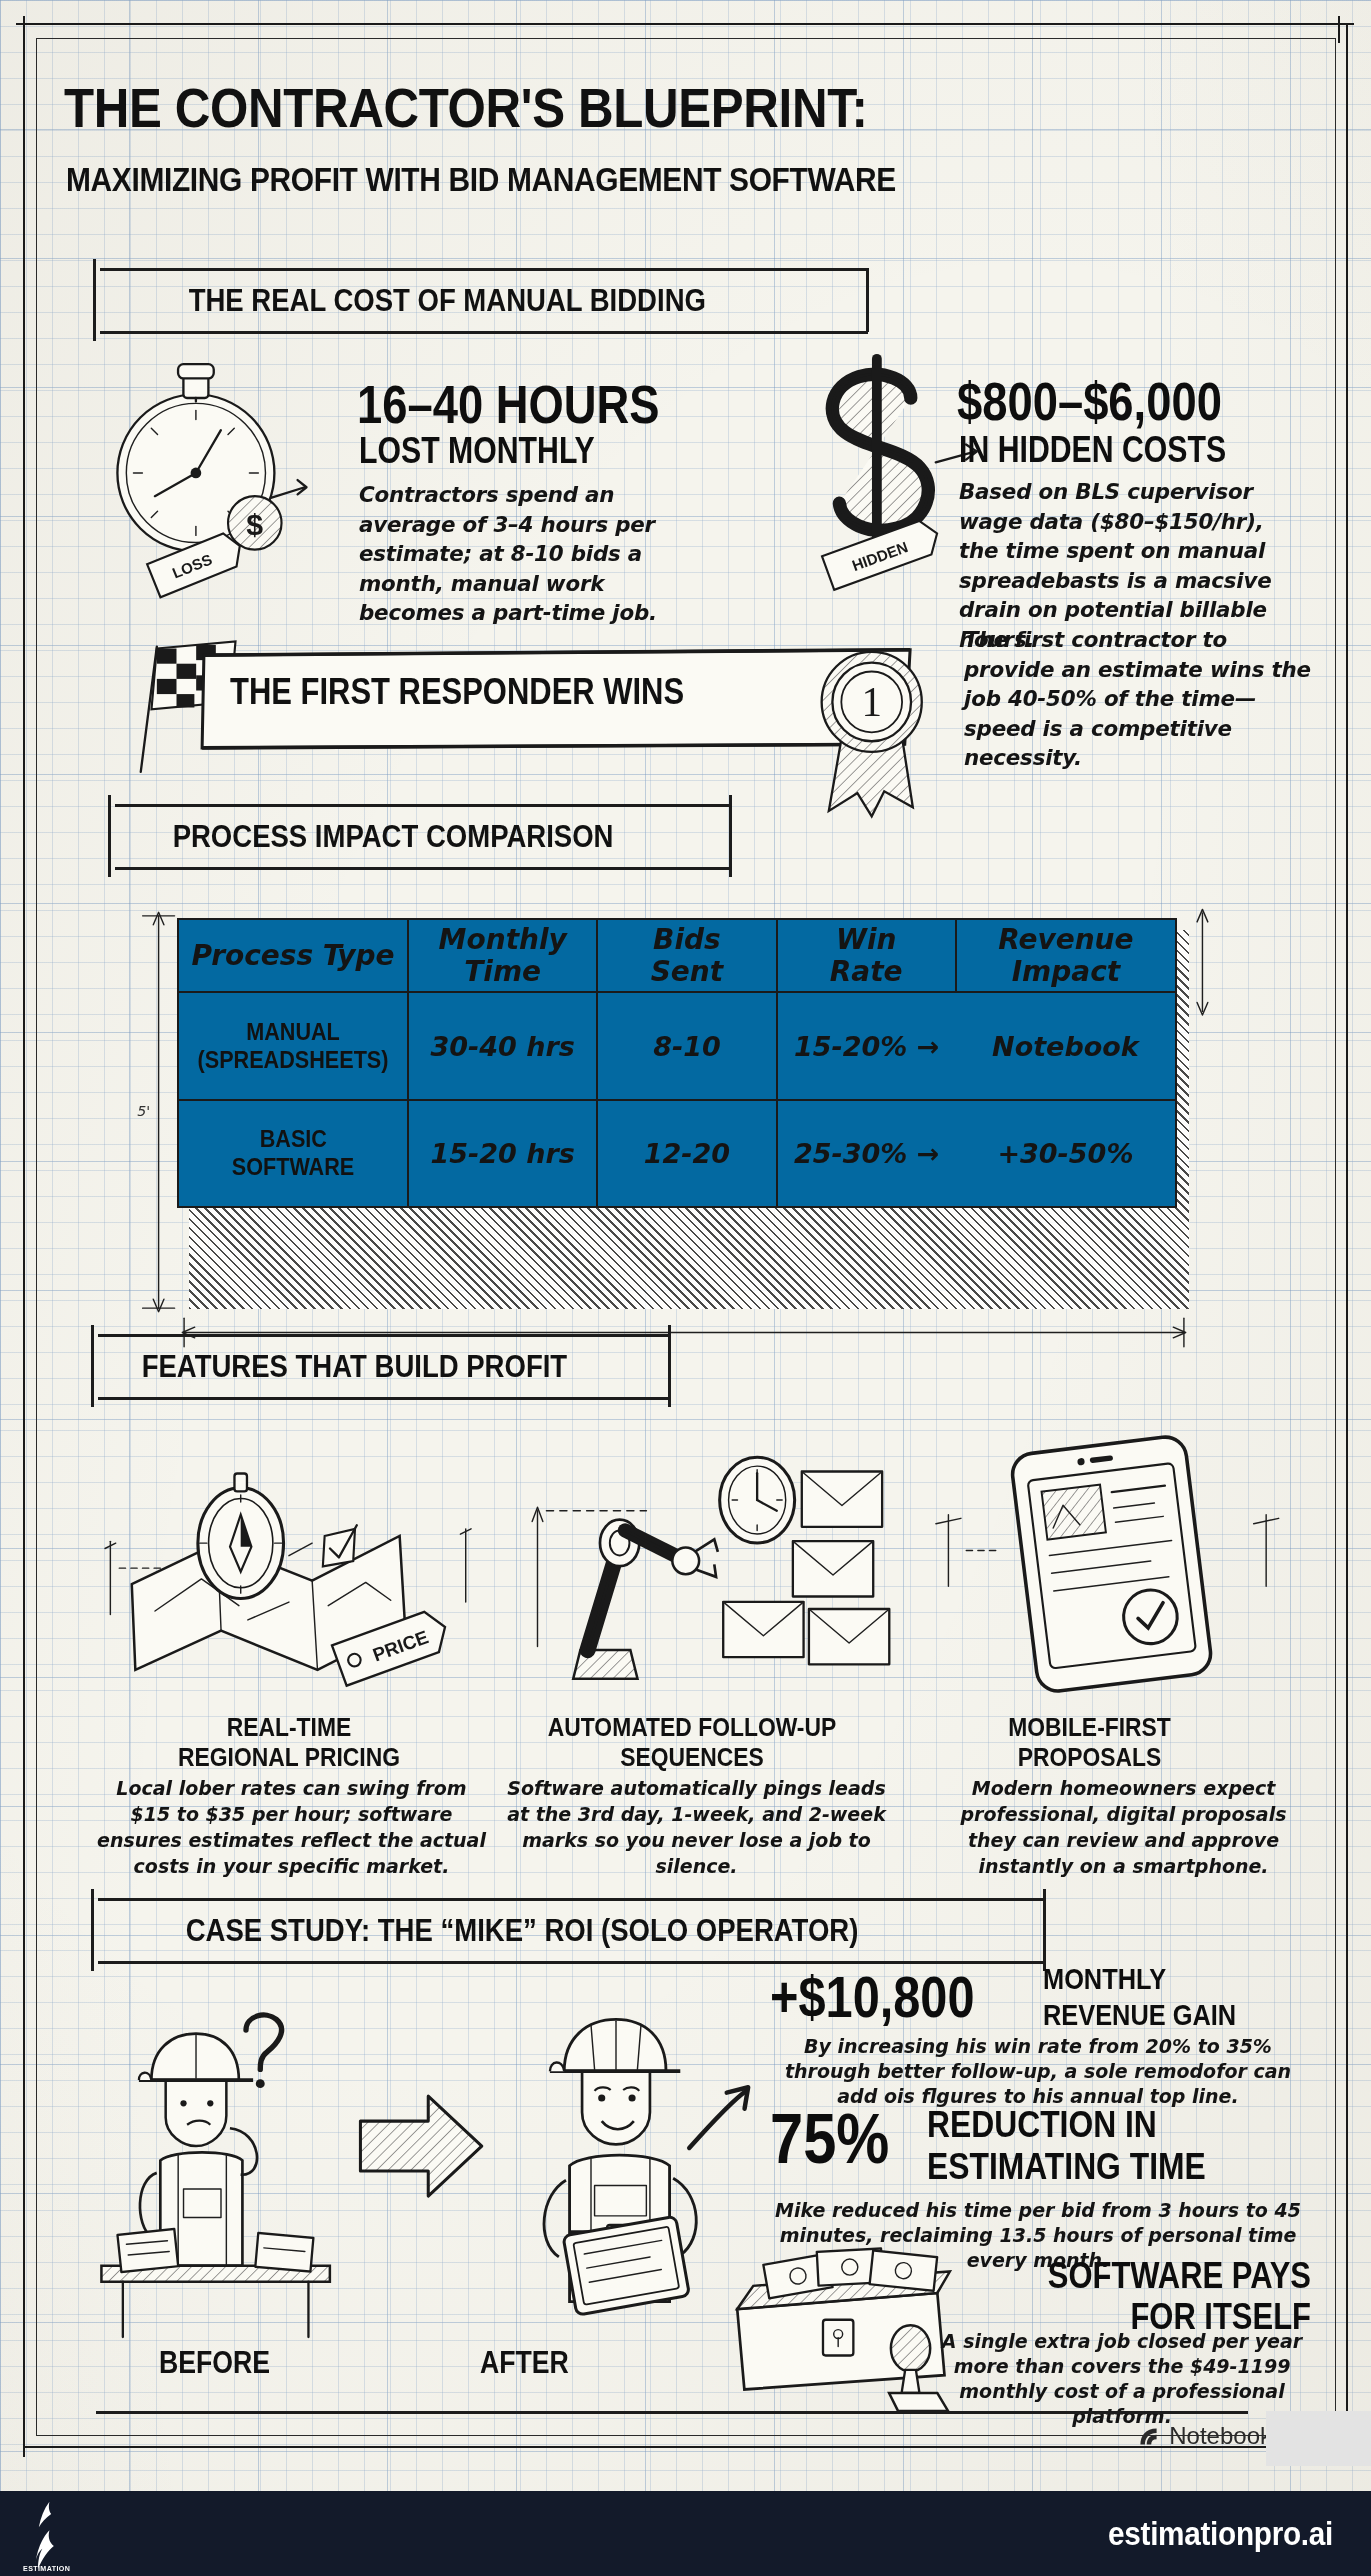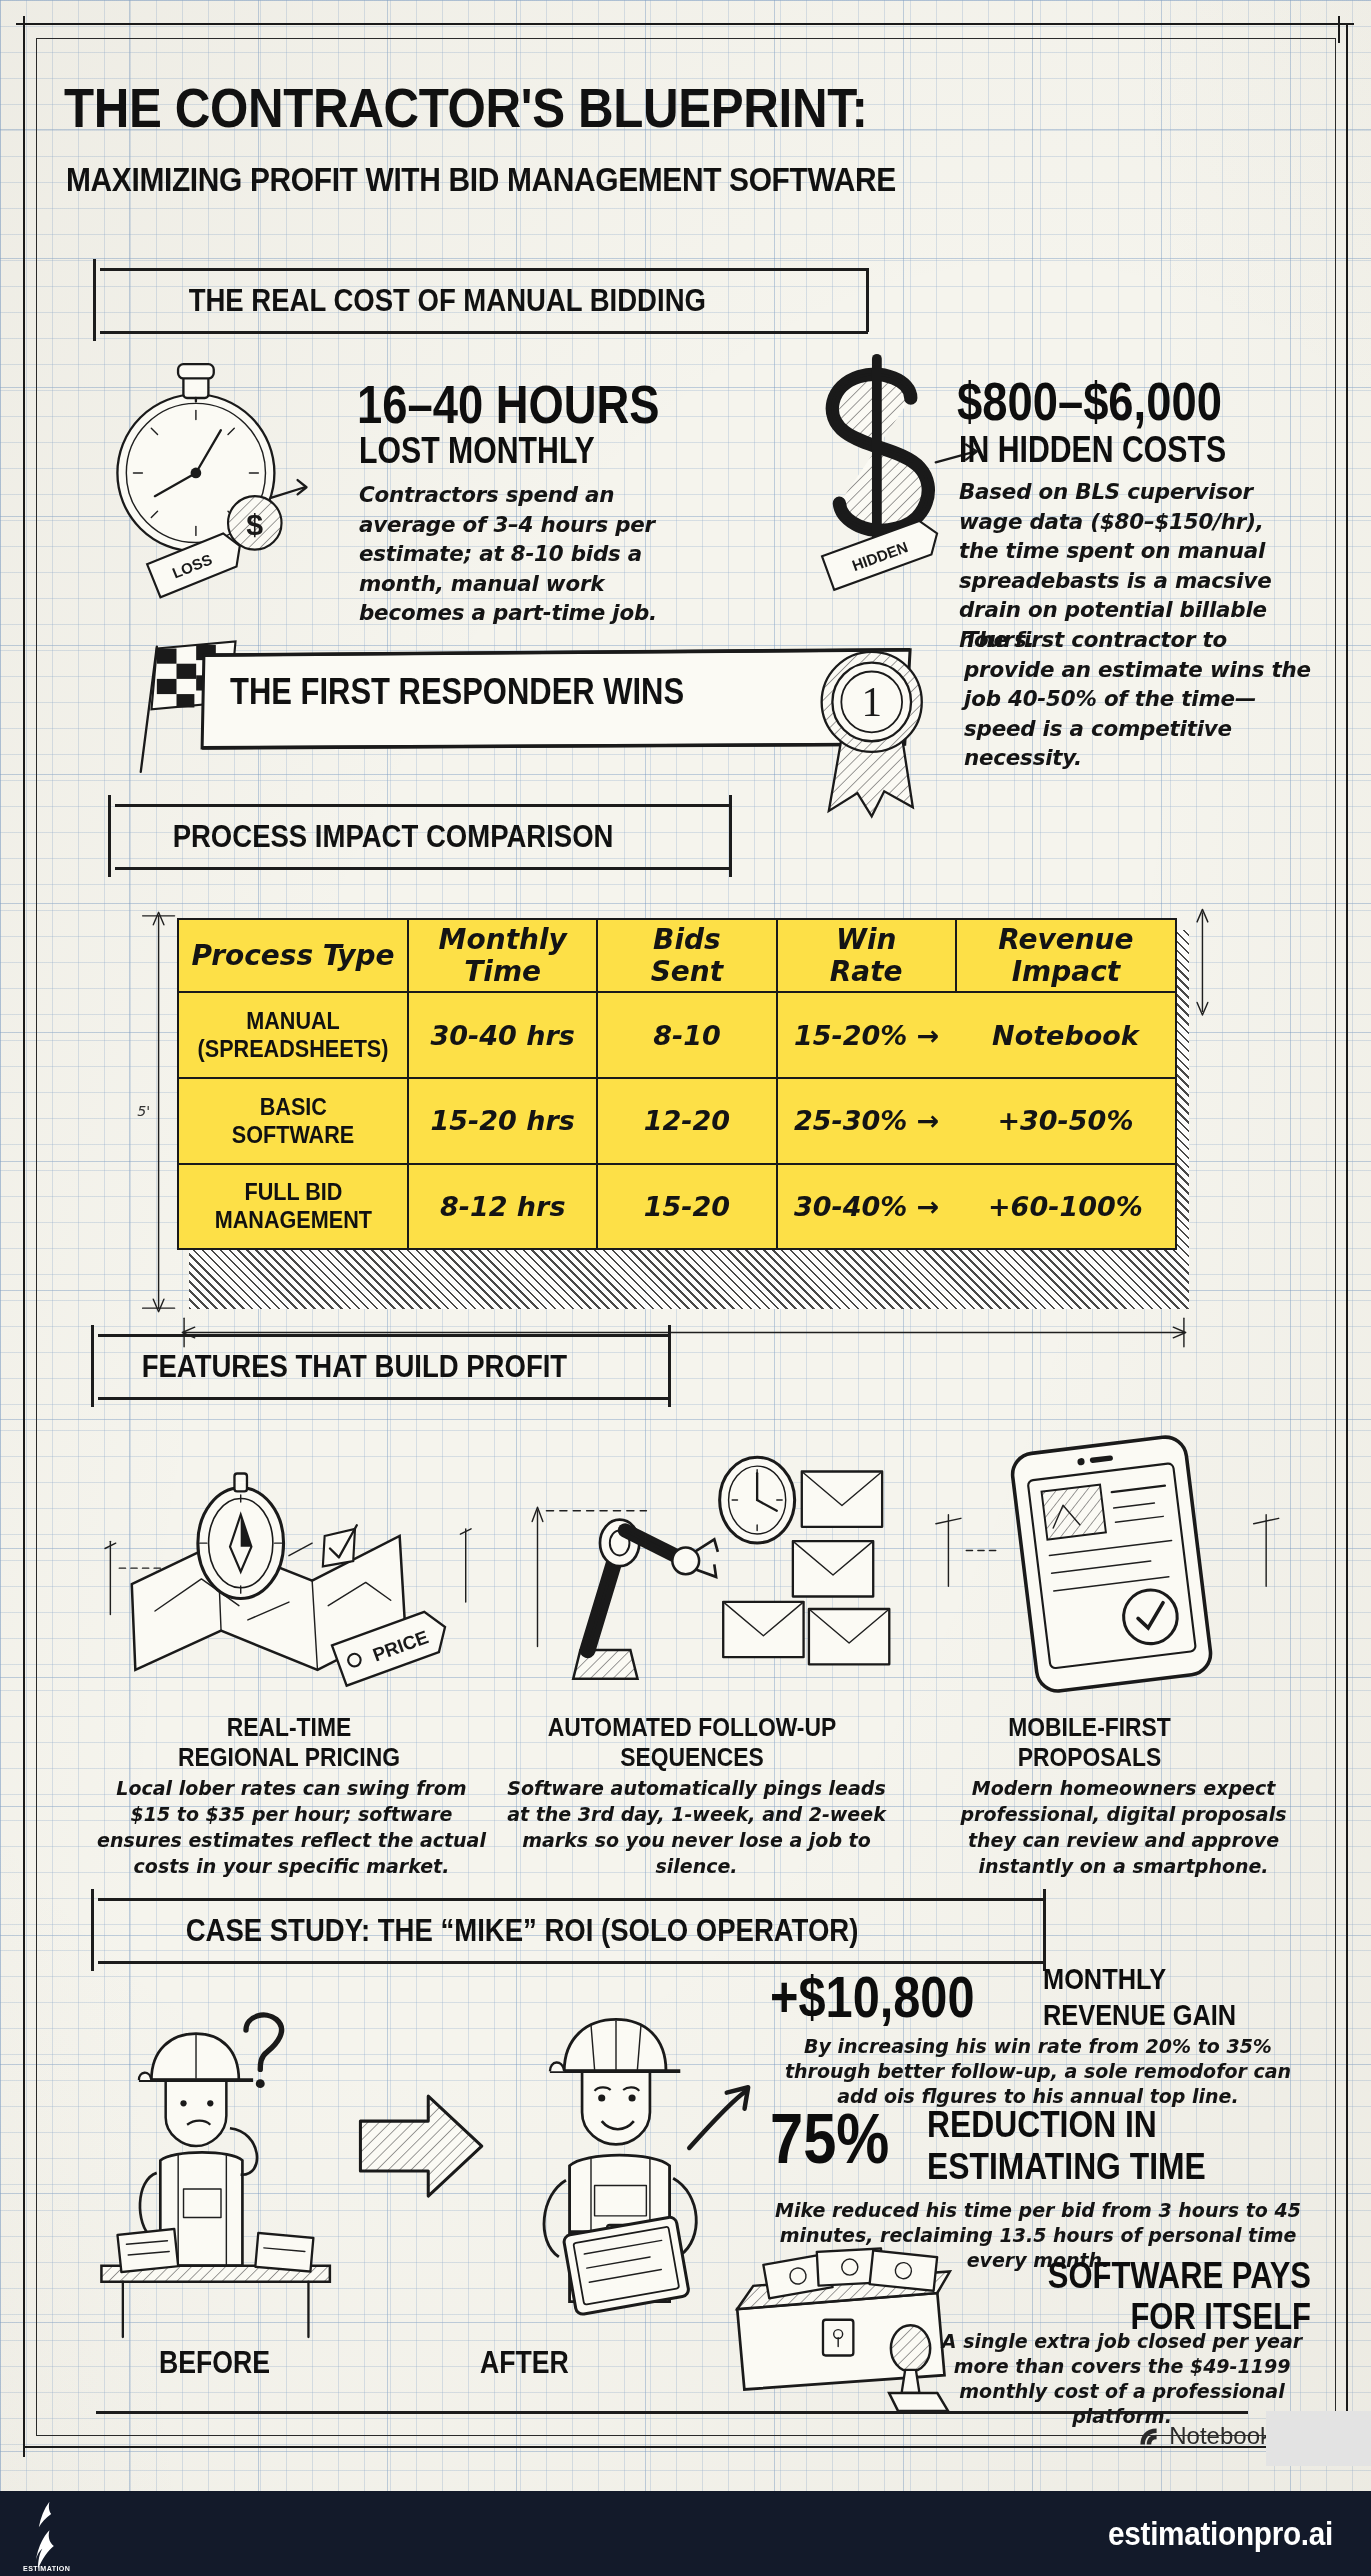--- a/index.html
+++ b/index.html
@@ -102,22 +102,22 @@
     white-space:nowrap;
   }
 
   
   .tbl-shadow{
     position:absolute; left:189px; top:930px; width:1000px; height:379px;
     background:repeating-linear-gradient(45deg,#2b2b2b 0 1.8px,#ffffff 1.8px 6.3px);
     opacity:.85;
   }
   .tbl-wrap{
-    position:absolute; left:177px; top:918px; width:1000px; height:332px;
-    background:#fde047; border:2.7px solid #1a1a1a;
+    position:absolute; left:177px; top:918px; width:1000px; height:290px;
+    background:#0369a1; border:2.7px solid #1a1a1a;
   }
   table.cmp{
     width:100%; height:100%; border-collapse:collapse;
   }
   table.cmp th, table.cmp td{
     border-right:2.2px solid #1a1a1a;
     text-align:center; vertical-align:middle;
     padding:3.6px 5.4px;
   }
   table.cmp th:last-child, table.cmp td:last-child{ border-right:none; }
@@ -374,33 +374,20 @@
           <span class="td-stencil">SOFTWARE</span>
         </td>
         <td><span class="td-hand">15-20 hrs</span></td>
         <td><span class="td-hand">12-20</span></td>
         <td style="border-right:none;">
           <span class="td-hand">25-30%</span>
           <span class="td-hand" style="margin-left:5.4px;">→</span>
         </td>
         <td><span class="td-hand">+30-50%</span></td>
       </tr>
-      <tr>
-        <td>
-          <span class="td-stencil">FULL BID</span><br>
-          <span class="td-stencil">MANAGEMENT</span>
-        </td>
-        <td><span class="td-hand">8-12 hrs</span></td>
-        <td><span class="td-hand">15-20</span></td>
-        <td style="border-right:none;">
-          <span class="td-hand">30-40%</span>
-          <span class="td-hand" style="margin-left:5.4px;">→</span>
-        </td>
-        <td><span class="td-hand">+60-100%</span></td>
-      </tr>
     </tbody>
   </table>
 </div>
 
 <svg style="position:absolute;left:116px;top:902px;" width="71" height="420" viewBox="0 0 80 470">
   <line x1="48" y1="14" x2="48" y2="456" class="ink-thin"></line>
   <path d="M42 24 L48 10 L54 24" class="ink-thin"></path>
   <path d="M42 446 L48 460 L54 446" class="ink-thin"></path>
   <line x1="30" y1="14" x2="66" y2="14" class="ink-thin"></line>
   <line x1="30" y1="456" x2="66" y2="456" class="ink-thin"></line>

